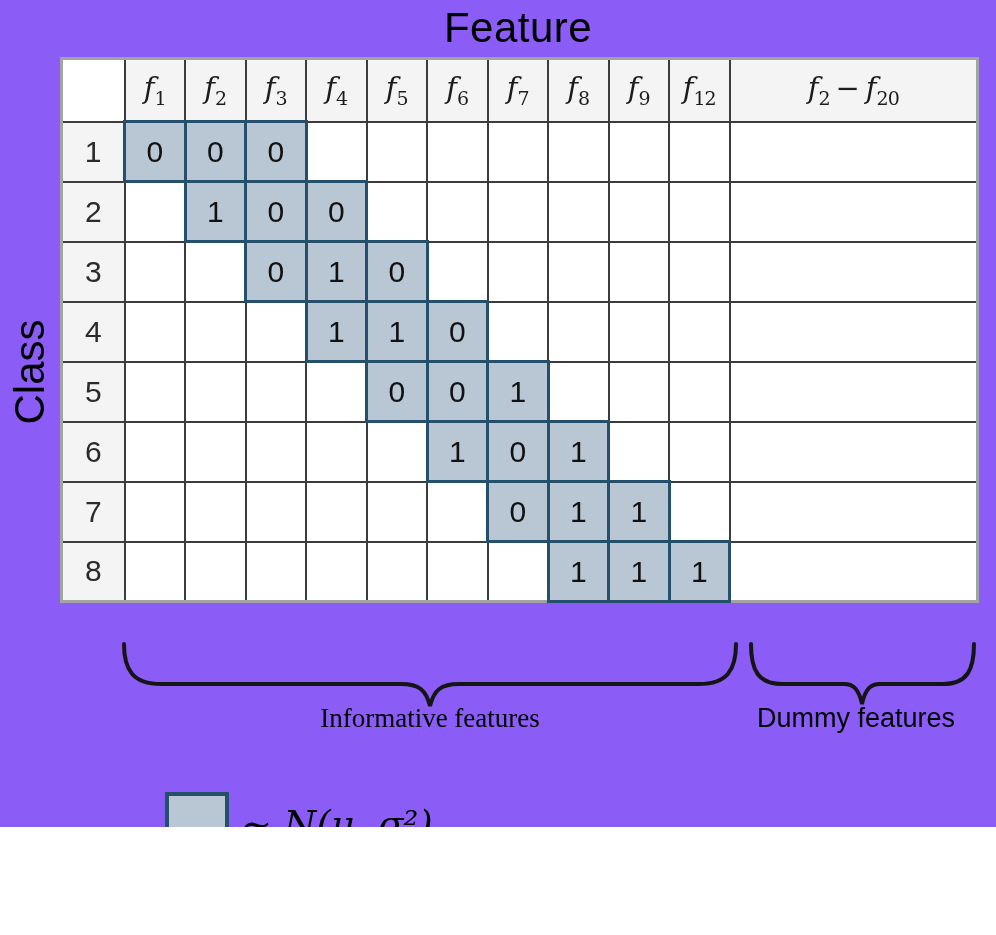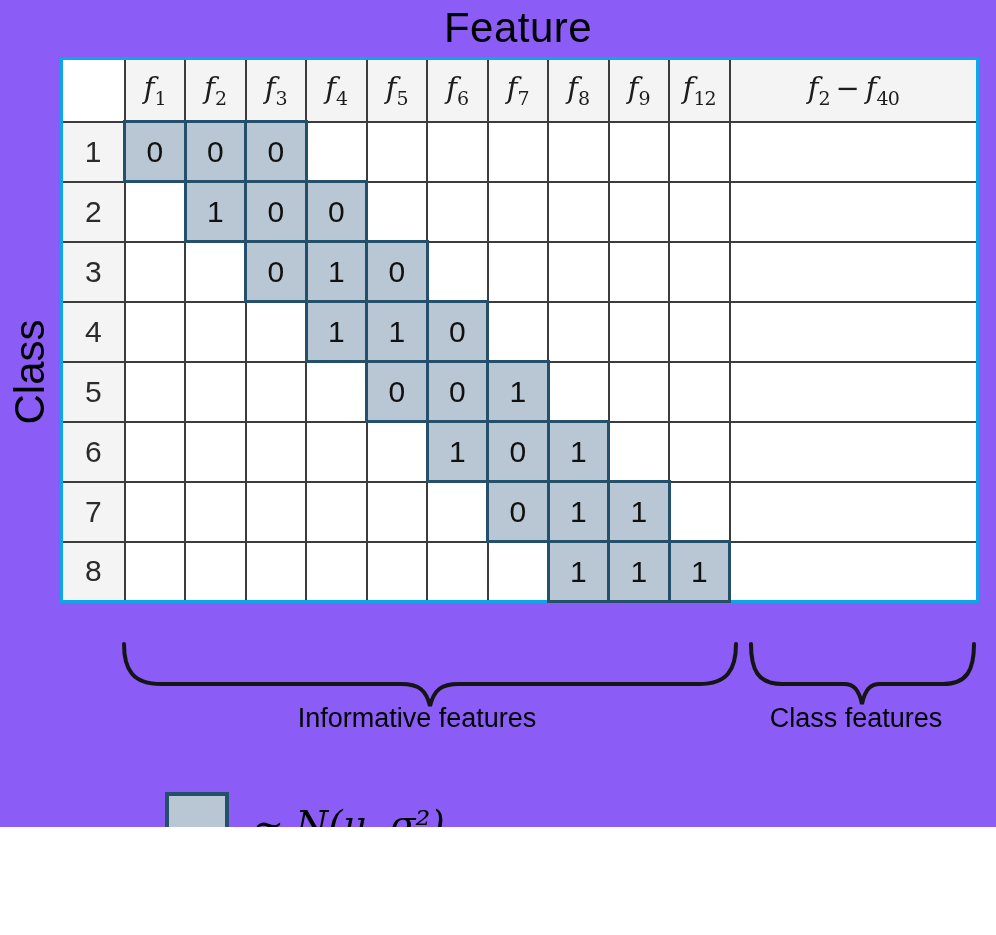--- a/index.html
+++ b/index.html
@@ -43,21 +43,21 @@
     table-layout: fixed;
     width: 916px;
   }
   table.matrix td, table.matrix th {
     border: 2px solid #3c3c3c;
     padding: 0;
     text-align: center;
     vertical-align: middle;
     overflow: hidden;
   }
-  table.matrix { border: 3px solid #0ea5e9; }
+  table.matrix { border: 3px solid #a3a3a3; }
   table.matrix thead tr { height: 63px; }
   table.matrix tbody tr { height: 60px; }
   th.corner-cell { background: #ffffff; }
   th.col-header {
     background: #f4f4f4;
     font-weight: normal;
   }
   th.row-header {
     background: #f4f4f4;
     font-weight: normal;
@@ -97,30 +97,30 @@
     stroke-linecap: round;
   }
   .brace-label {
     position: absolute;
     top: 703px;
     font-size: 27px;
     color: #000;
     text-align: center;
     white-space: nowrap;
   }
-  .brace-label.informative { left: 217px; width: 400px; }
+  .brace-label.informative { left: 230px; width: 400px; font-family: Liberation Serif, serif; }
   .brace-label.dummy { left: 736px; width: 240px; }
 
   
   .legend-item {
     position: absolute;
     top: 792px;
     display: flex;
     align-items: center;
-    gap: 24px;
+    gap: 12px;
   }
   .legend-item.first { left: 165px; }
   .legend-item.second { left: 549px; }
   .legend-swatch {
     width: 56px; height: 56px;
     box-sizing: content-box;
   }
   .legend-math {
     font-family: "DejaVu Serif", serif;
     font-style: italic;
@@ -167,21 +167,21 @@
             <th class="col-header"><span class="math-f"><span>f</span><sub>1</sub></span></th>
             <th class="col-header"><span class="math-f"><span>f</span><sub>2</sub></span></th>
             <th class="col-header"><span class="math-f"><span>f</span><sub>3</sub></span></th>
             <th class="col-header"><span class="math-f"><span>f</span><sub>4</sub></span></th>
             <th class="col-header"><span class="math-f"><span>f</span><sub>5</sub></span></th>
             <th class="col-header"><span class="math-f"><span>f</span><sub>6</sub></span></th>
             <th class="col-header"><span class="math-f"><span>f</span><sub>7</sub></span></th>
             <th class="col-header"><span class="math-f"><span>f</span><sub>8</sub></span></th>
             <th class="col-header"><span class="math-f"><span>f</span><sub>9</sub></span></th>
             <th class="col-header"><span class="math-f"><span>f</span><sub>12</sub></span></th>
-            <th class="col-header"><span class="math-f"><span>f</span><sub>2</sub></span><span class="math-f math-sep">−</span><span class="math-f"><span>f</span><sub>40</sub></span></th>
+            <th class="col-header"><span class="math-f"><span>f</span><sub>2</sub></span><span class="math-f math-sep">−</span><span class="math-f"><span>f</span><sub>20</sub></span></th>
           </tr>
         </thead>
         <tbody>
           <tr>
             <th class="row-header">1</th>
             <td class="matrix-cell shaded" style="background: rgb(185, 199, 213); border-color: rgb(36, 80, 107);">0</td>
             <td class="matrix-cell shaded" style="background: rgb(185, 199, 213); border-color: rgb(36, 80, 107);">0</td>
             <td class="matrix-cell shaded" style="background: rgb(185, 199, 213); border-color: rgb(36, 80, 107);">0</td>
             <td class="matrix-cell"></td>
             <td class="matrix-cell"></td>
@@ -293,21 +293,21 @@
         </tbody>
       </table>
   </div>
 
   <svg class="braces-svg" width="996" height="80">
     <path class="brace-path" transform="translate(123,6)" d="M 1,0 C 1,26 10,40 38,40 L 278,40 C 296,40 303,46 307,62 C 311,46 318,40 336,40 L 576,40 C 604,40 613,26 613,0"></path>
     <path class="brace-path" transform="translate(750,6)" d="M 1,0 C 1,26 8,40 32,40 L 94,40 C 104,40 109,46 112,60 C 115,46 120,40 130,40 L 193,40 C 217,40 224,26 224,0"></path>
   </svg>
 
   <div class="brace-label informative">Informative features</div>
-  <div class="brace-label dummy">Class features</div>
+  <div class="brace-label dummy">Dummy features</div>
 
   <div class="legend-item first">
     <span class="legend-swatch" style="background: rgb(185, 199, 213); border: 4px solid rgb(36, 80, 107);"></span>
     <span class="legend-math">∼ N(μ, σ²)</span>
   </div>
 
   <div class="bottom-rule"></div>
 </div>
 
 </body></html>

